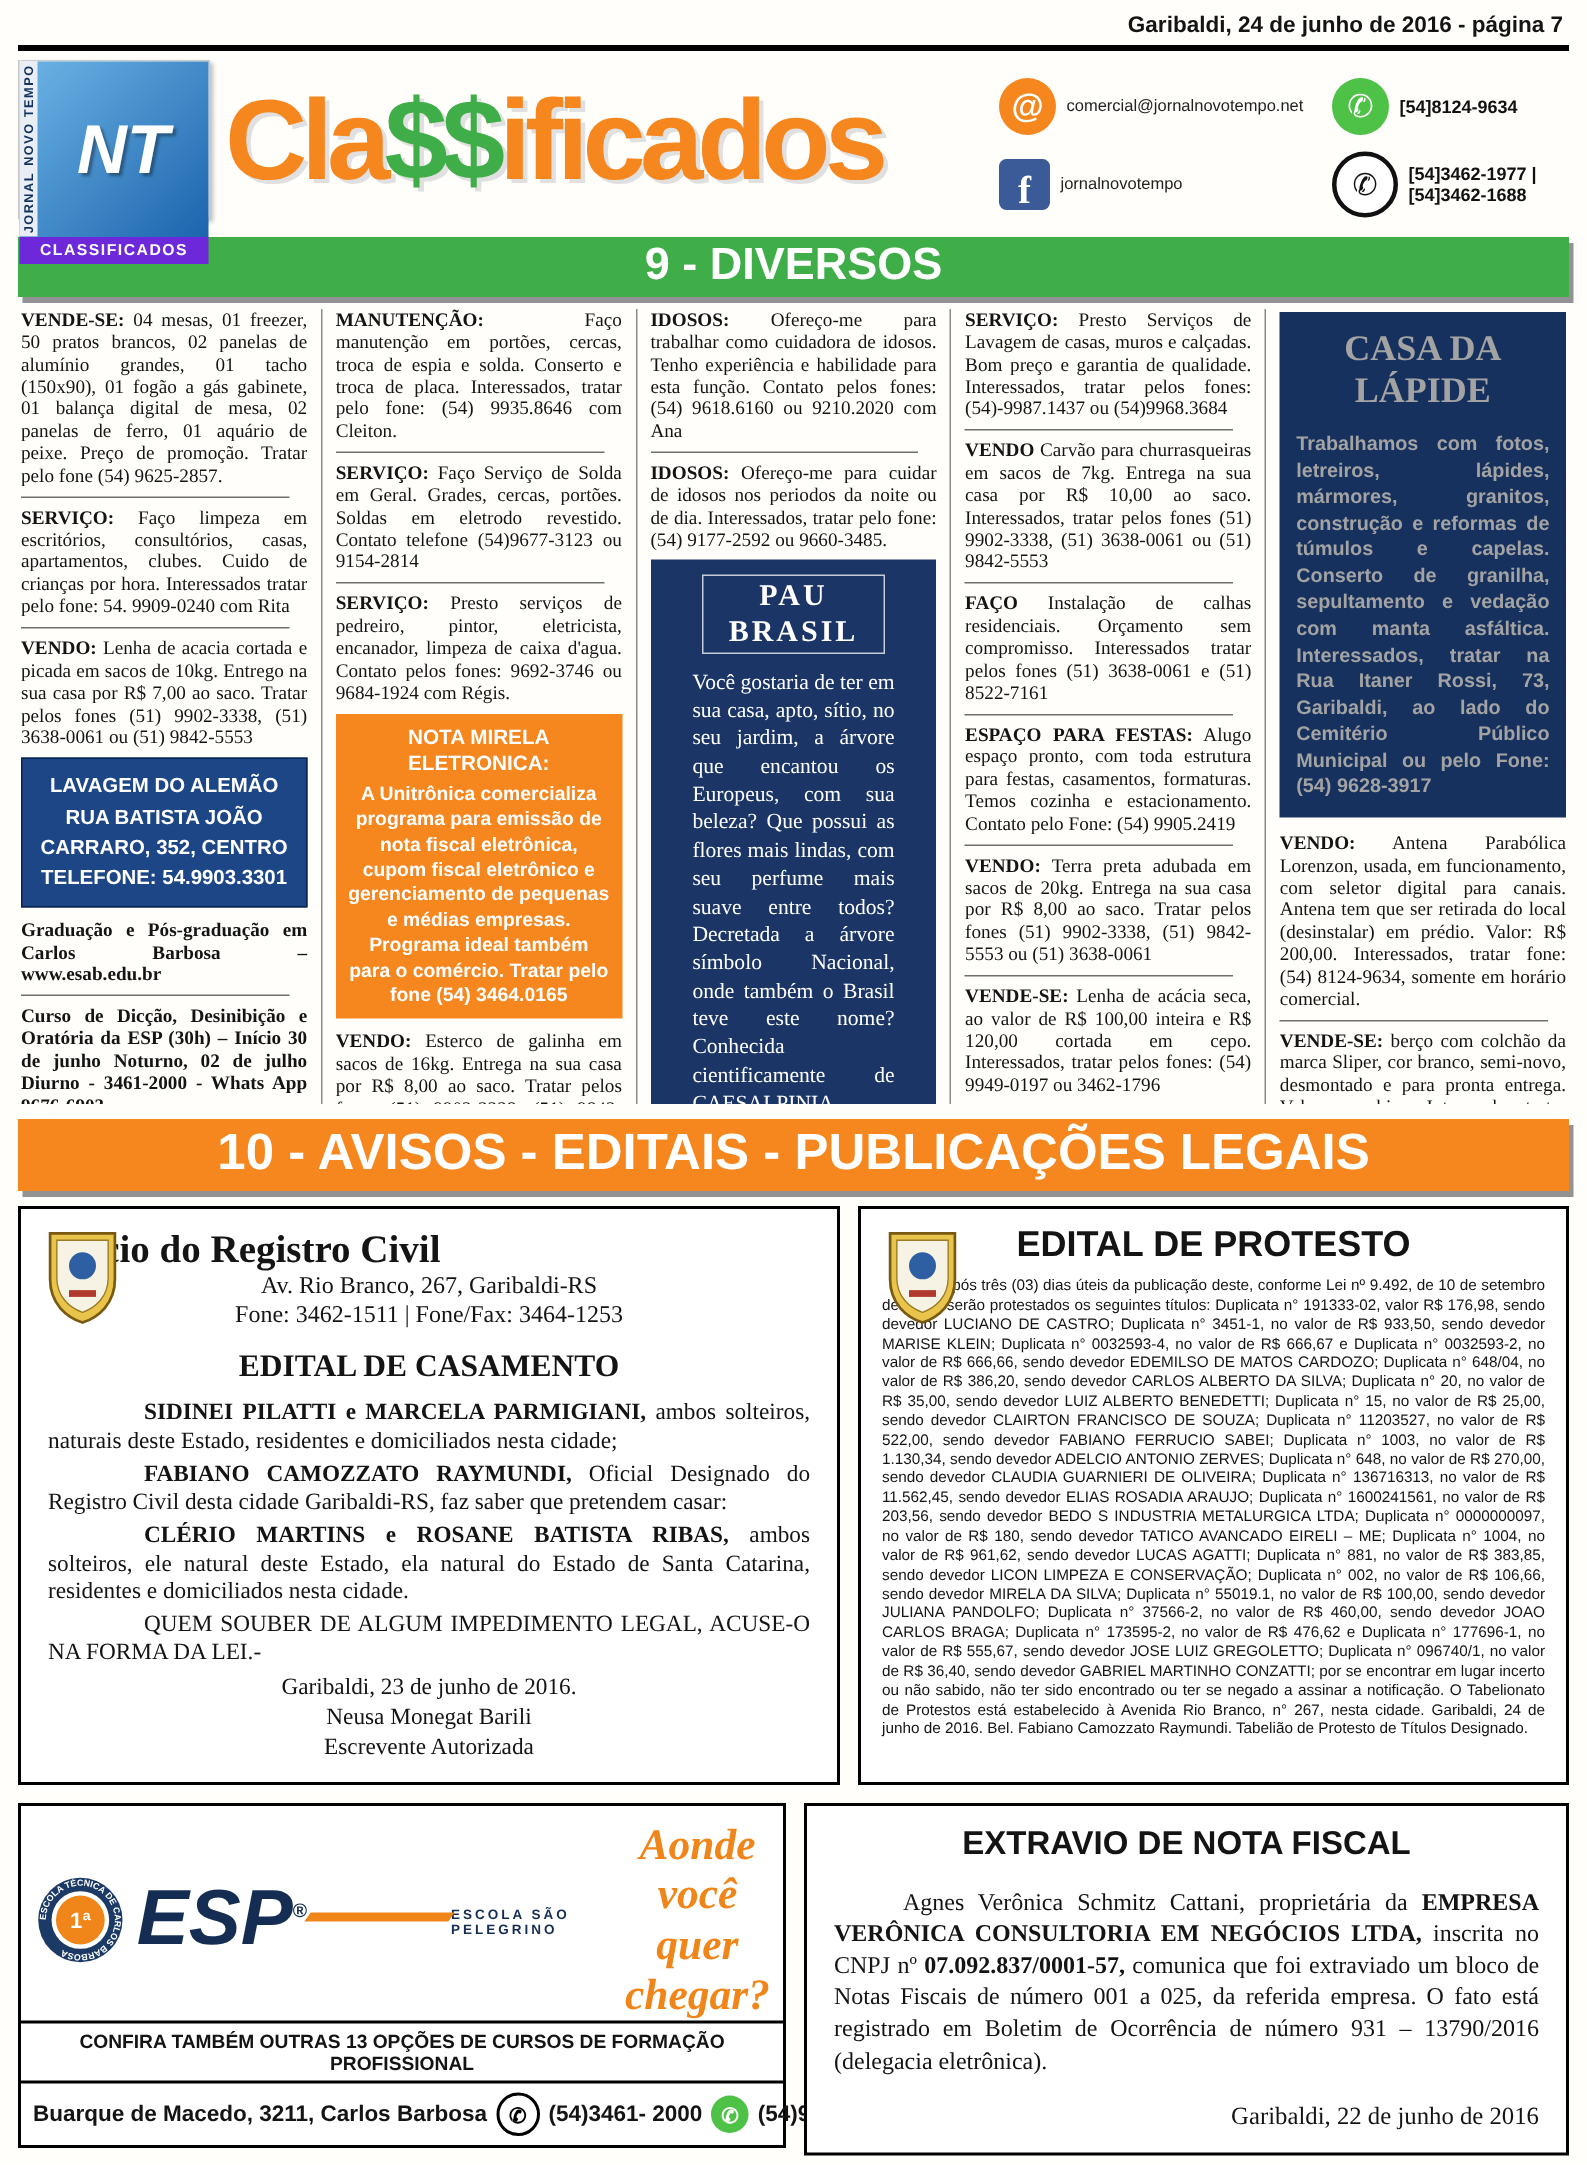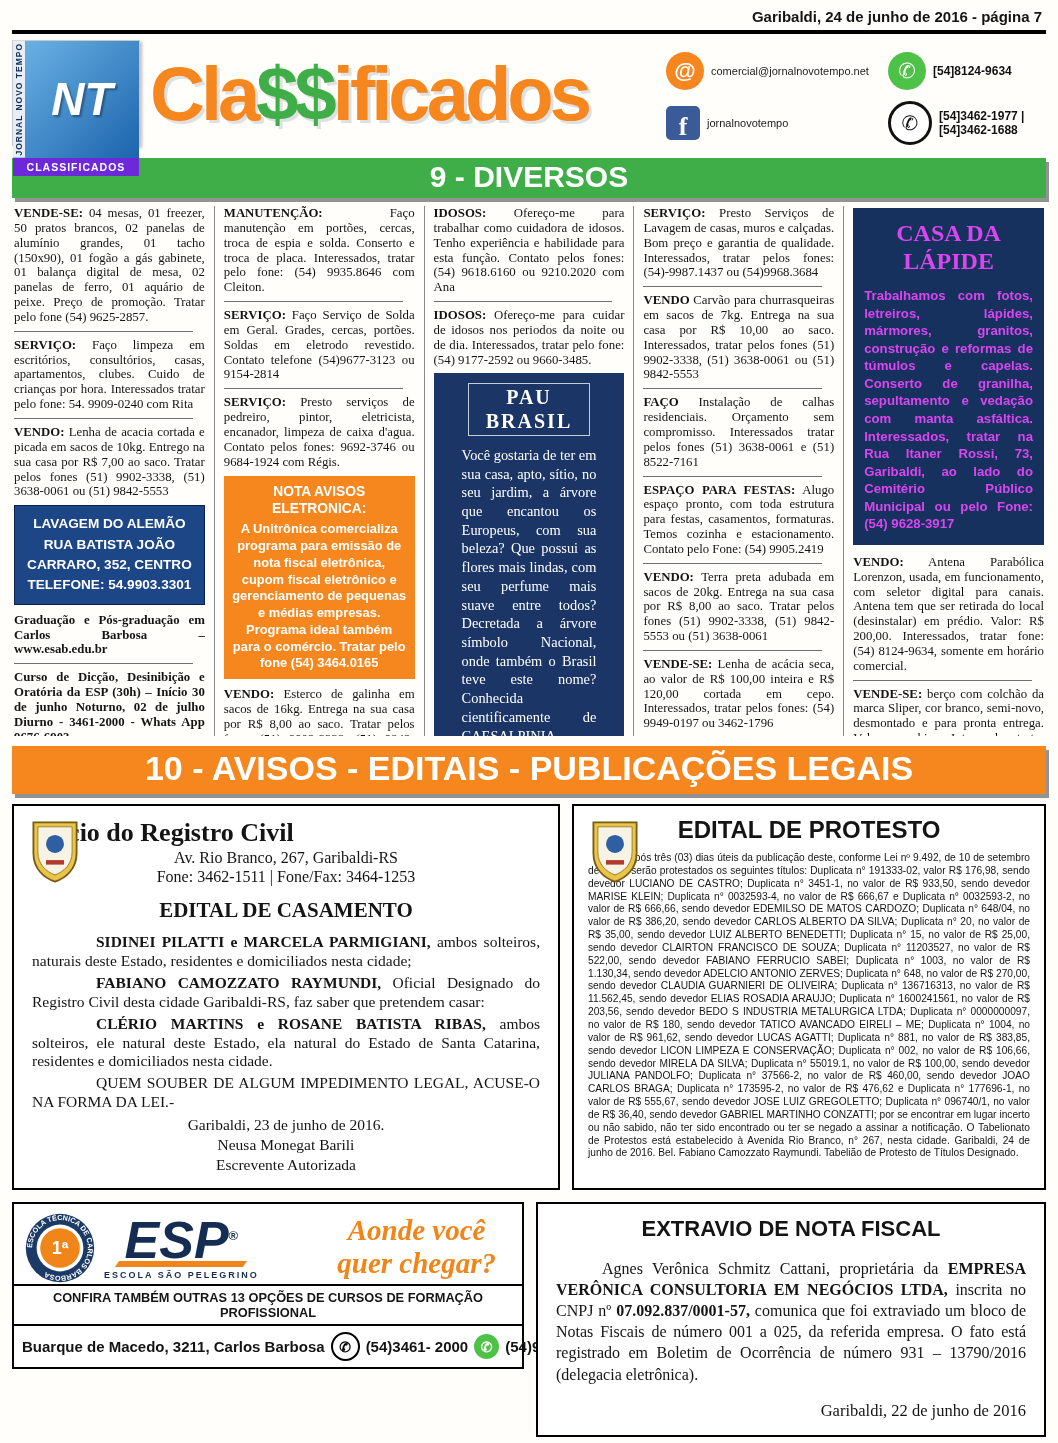--- a/index.html
+++ b/index.html
@@ -57,21 +57,21 @@
   .box-lavagem{background:#1c4686;color:#fff;text-align:center;font-family:"Liberation Sans",sans-serif;
                font-weight:bold;font-size:13.6px;line-height:1.5;white-space:pre-line;
                border:1px solid #09234d;padding:8px 5px;margin:2px 0 8px;}
   .box-nota{background:#f6871f;color:#fff;text-align:center;font-family:"Liberation Sans",sans-serif;
             font-weight:bold;font-size:12.9px;line-height:1.3;padding:7px 8px;margin:2px 0 8px;}
   .nb-title{font-size:13.8px;margin-bottom:3px;}
   .box-pau{background:#1a3566;color:#fff;padding:10px 28px;margin:4px 0 8px;}
   .pau-title{text-align:center;font-weight:bold;font-size:20px;letter-spacing:2px;
              border:1px solid rgba(255,255,255,.75);padding:2px 0;margin:0 6px 10px;}
   .pau-body{font-size:14.4px;line-height:1.3;text-align:justify;}
-  .box-casa{background:#16315e;color:#d946ef;padding:12px 11px;margin:2px 0 10px;}
+  .box-casa{background:#16315e;color:#a3a3a3;padding:12px 11px;margin:2px 0 10px;}
   .casa-title{text-align:center;font-weight:bold;font-size:24px;line-height:1.15;margin-bottom:12px;}
   .casa-body{font-family:"Liberation Sans",sans-serif;font-weight:bold;font-size:13.2px;
              line-height:1.33;text-align:justify;}
   
   .editais{display:flex;gap:12px;margin:10px 12px 0;height:386px;}
   .edital{border:2px solid #000;background:#fff;position:relative;overflow:hidden;}
   .edital-left{width:508px;padding:8px 18px;}
   .edital-right{flex:1;padding:8px 14px;}
   .crest{position:absolute;left:14px;top:12px;}
   .reg-title{text-align:left;font-size:26px;font-weight:bold;margin-top:4px;}
@@ -81,21 +81,21 @@
   .reg-center{text-align:center;font-size:15.5px;line-height:1.3;}
   .prot-title{text-align:center;font-family:"Liberation Sans",sans-serif;font-weight:bold;
               font-size:24px;margin:2px 0 8px;}
   .prot-body{font-family:"Liberation Sans",sans-serif;font-size:10.2px;line-height:1.26;
              text-align:justify;text-indent:40px;}
   
   .bottomrow{display:flex;gap:12px;margin:12px 12px 0;align-items:flex-start;}
   .esp{width:508px;border:2px solid #000;font-family:"Liberation Sans",sans-serif;background:#fff;}
   .esp-top{display:flex;padding:8px 10px 0;}
   .esp-logo-wrap{display:flex;align-items:center;gap:8px;}
-  .esp-letter-col{display:flex;flex-direction:column;align-items:center;}
+  .esp-letter-col{display:flex;flex-direction:row;align-items:center;}
   .esp-letters{font-size:52px;font-weight:bold;font-style:italic;color:#152d52;line-height:.95;}
   .esp-reg{font-size:13px;vertical-align:super;font-style:normal;}
   .esp-swoosh{width:128px;height:6px;background:#f08519;transform:skewX(-35deg);margin-top:-4px;}
   .esp-sub{font-size:9px;font-weight:bold;color:#152d52;letter-spacing:2px;margin-top:3px;}
   .esp-slogan{margin-left:auto;text-align:center;color:#f08519;font-family:"Liberation Serif",serif;
               font-style:italic;font-weight:bold;padding:2px 16px 0 0;line-height:1.15;}
   .slogan-line{font-size:29px;}
   .esp-mid{display:flex;padding:4px 10px 4px;gap:10px;}
   .courses{flex:1;}
   .course-bar{background:linear-gradient(180deg,#f9a53f,#ef7c10);color:#fff;font-weight:bold;
@@ -198,21 +198,21 @@
       <div class="ad">
         <span class="lead">SERVIÇO:</span>
         <span>Faço Serviço de Solda em Geral. Grades, cercas, portões. Soldas em eletrodo revestido. Contato telefone (54)9677-3123 ou 9154-2814</span>
       </div>
       <div class="rule"></div>
       <div class="ad">
         <span class="lead">SERVIÇO:</span>
         <span>Presto serviços de pedreiro, pintor, eletricista, encanador, limpeza de caixa d'agua. Contato pelos fones: 9692-3746 ou 9684-1924 com Régis.</span>
       </div>
       <div class="box-nota">
-        <div class="nb-title">NOTA AVISOS ELETRONICA:</div>
+        <div class="nb-title">NOTA MIRELA ELETRONICA:</div>
         <div>A Unitrônica comercializa programa para emissão de nota fiscal eletrônica, cupom fiscal eletrônico e gerenciamento de pequenas e médias empresas. Programa ideal também para o comércio. Tratar pelo fone (54) 3464.0165</div>
       </div>
       <div class="ad">
         <span class="lead">VENDO:</span>
         <span>Esterco de galinha em sacos de 16kg. Entrega na sua casa por R$ 8,00 ao saco. Tratar pelos fones (51) 9902-3338, (51) 9842-5553 ou (51) 3638-0061</span>
       </div>
     </div>
 
     <div class="col">
       <div class="ad">

